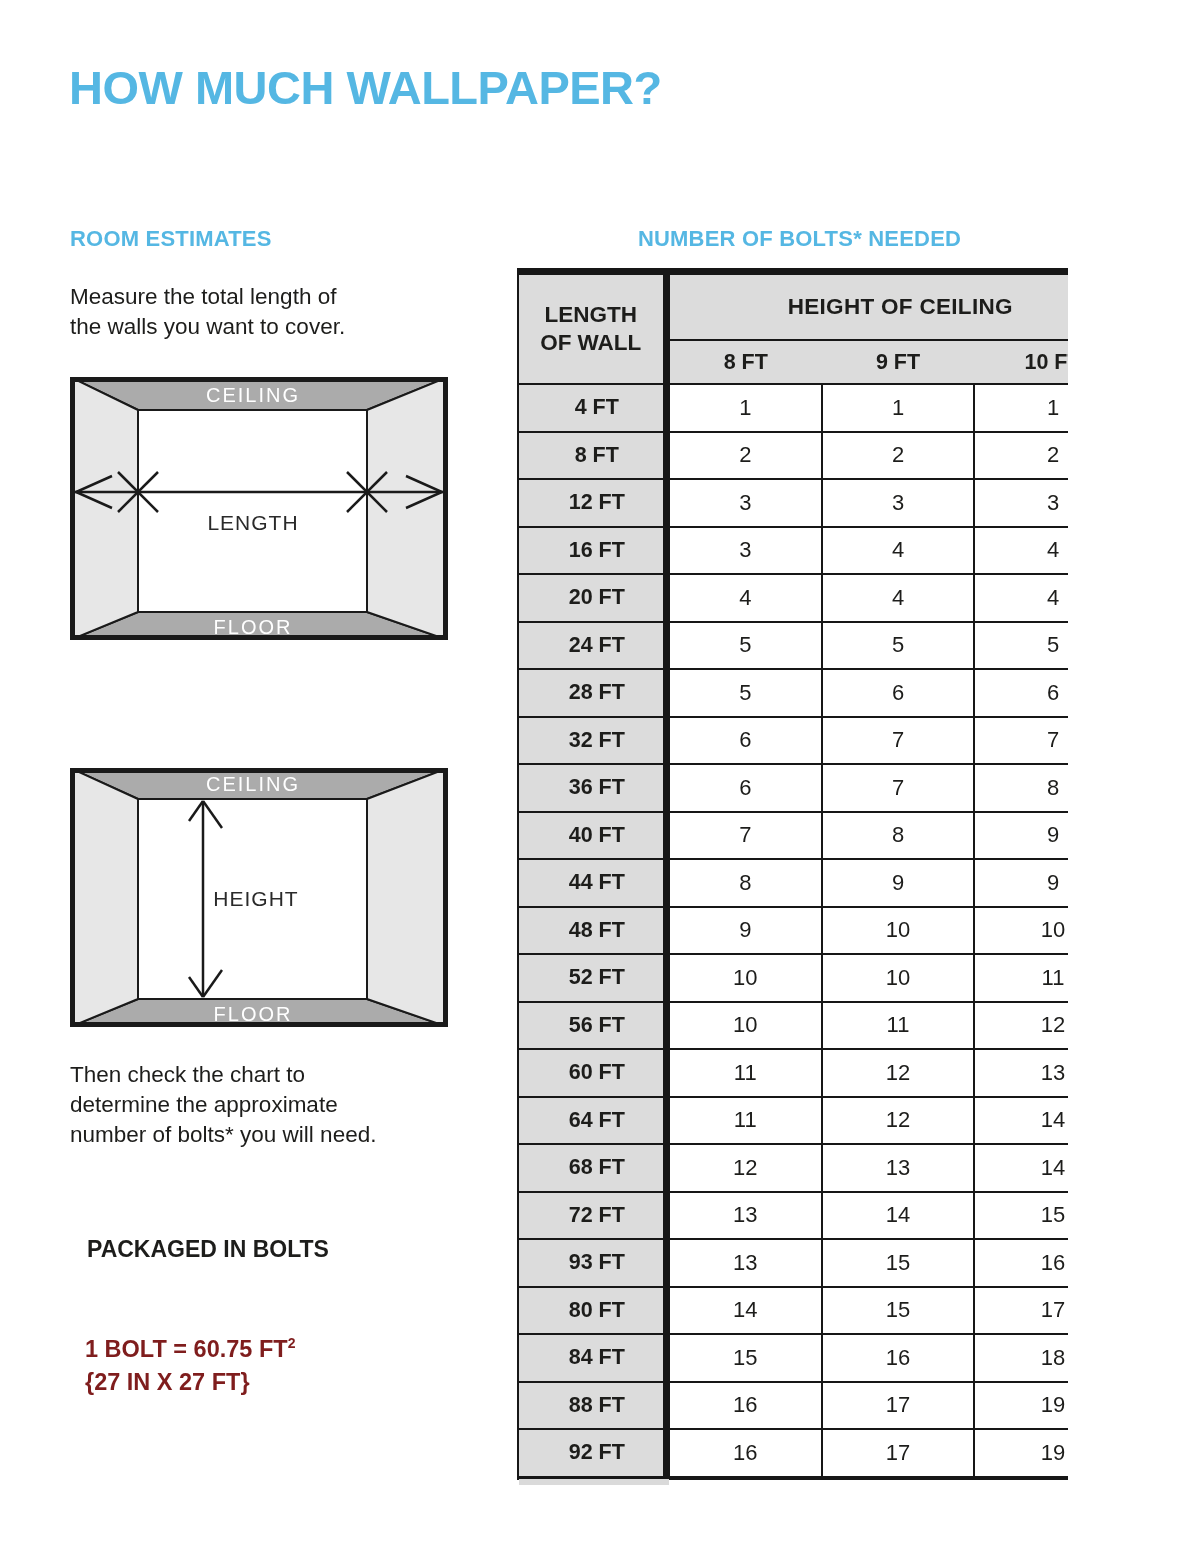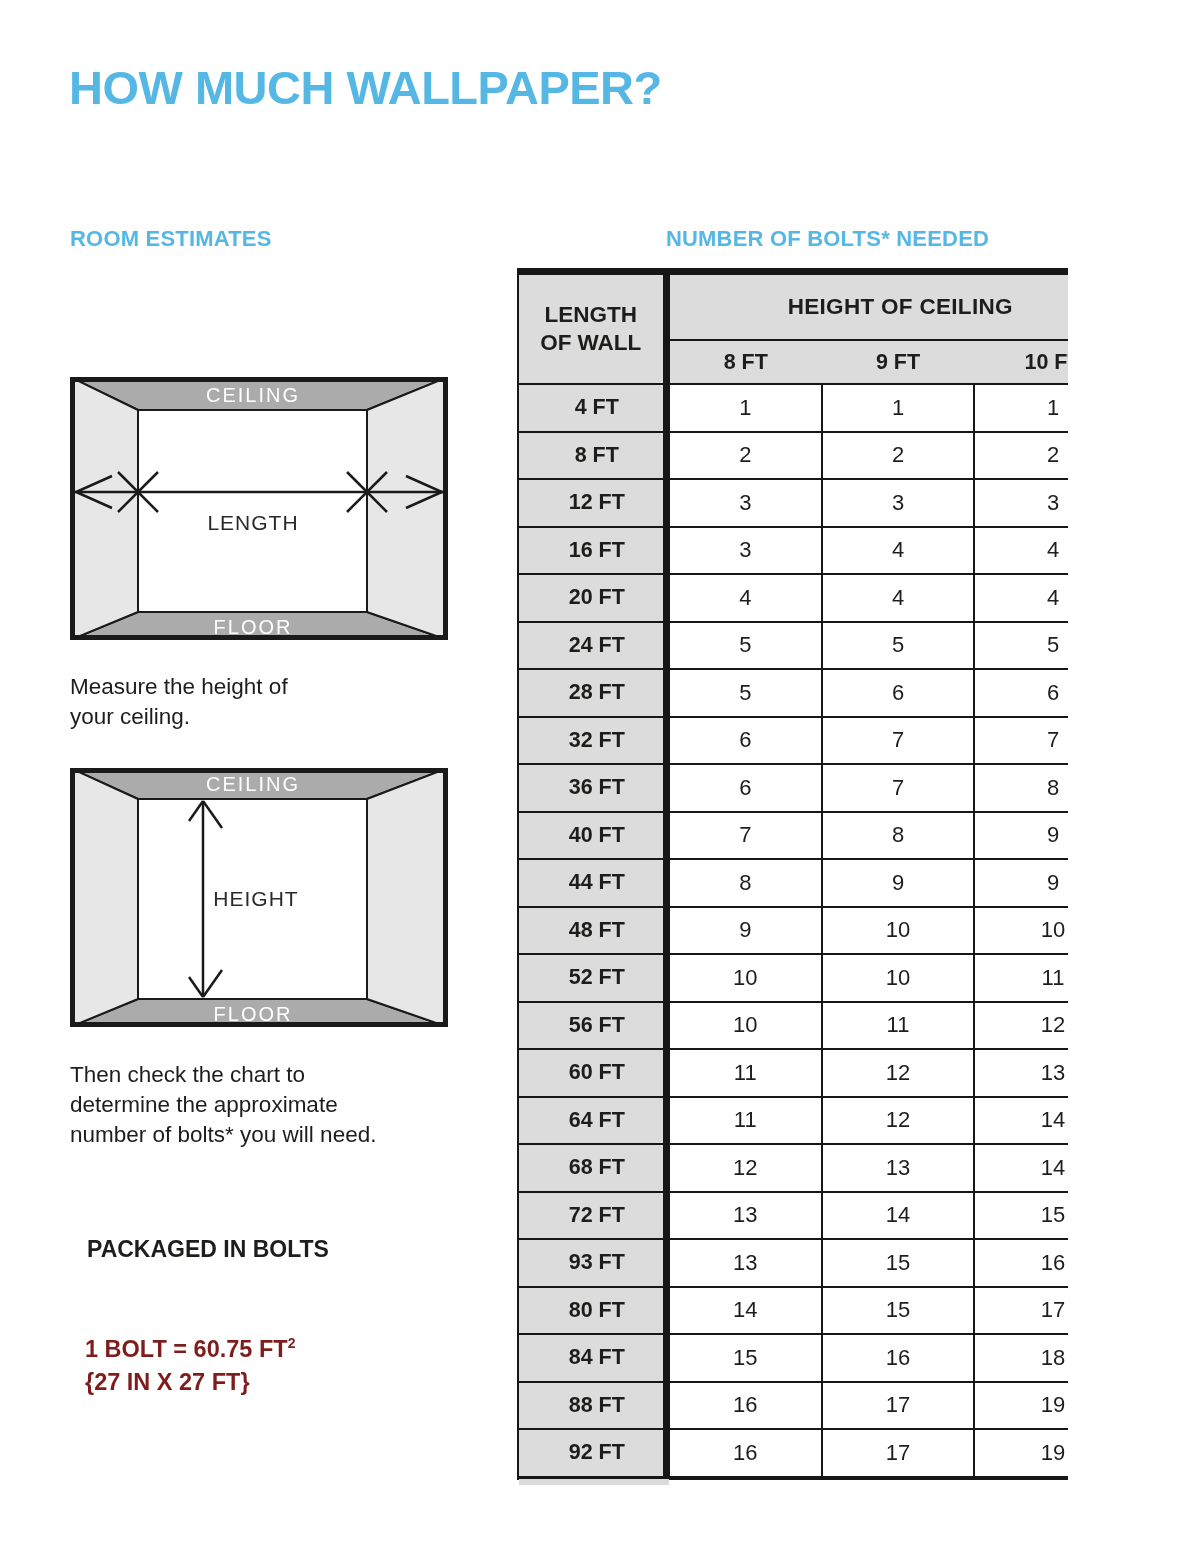--- a/index.html
+++ b/index.html
@@ -9,21 +9,21 @@
   }
   .page-title {
     position:absolute; left:69px; top:60px; margin:0;
     font-size:47px; font-weight:bold; letter-spacing:-0.5px; color:#55B7E3;
   }
   .section-heading {
     position:absolute; margin:0; font-size:22px; font-weight:bold;
     letter-spacing:0.2px; color:#55B7E3;
   }
   .room-estimates-heading { left:70px; top:226px; }
-  .bolts-heading { left:521px; top:226px; width:613px; text-align:center; }
+  .bolts-heading { left:493px; top:226px; width:613px; text-align:center; }
   .instruction {
     position:absolute; left:70px; margin:0; font-size:22.5px; line-height:30px;
     white-space:pre-line; color:#1d1d1b;
   }
   .step1 { top:282px; }
   .step2 { top:672px; }
   .step3 { top:1060px; }
   .diagram { position:absolute; left:70px; }
   .diagram-length { top:377px; }
   .diagram-height { top:768px; }
@@ -67,20 +67,22 @@
 <body>
 
 <div class="page">
 
   <h1 class="page-title">HOW MUCH WALLPAPER?</h1>
 
   <h2 class="section-heading room-estimates-heading">ROOM ESTIMATES</h2>
 
   <h2 class="section-heading bolts-heading">NUMBER OF BOLTS* NEEDED</h2>
 
+  <p class="instruction step1">Measure the total length of
+the walls you want to cover.</p>
 
   <svg class="diagram diagram-length" width="378" height="263" viewBox="0 0 378 263">
     <polygon points="0,0 378,0 297,33 68,33" fill="#ababab" stroke="#1a1a1a" stroke-width="2"></polygon>
     <polygon points="0,263 378,263 297,235 68,235" fill="#ababab" stroke="#1a1a1a" stroke-width="2"></polygon>
     <polygon points="0,0 68,33 68,235 0,263" fill="#e7e7e7" stroke="#1a1a1a" stroke-width="2"></polygon>
     <polygon points="378,0 297,33 297,235 378,263" fill="#e7e7e7" stroke="#1a1a1a" stroke-width="2"></polygon>
     <rect x="68" y="33" width="229" height="202" fill="#ffffff" stroke="#1a1a1a" stroke-width="2"></rect>
     <rect x="2.5" y="2.5" width="373" height="258" fill="none" stroke="#1a1a1a" stroke-width="5"></rect>
     <g stroke="#1a1a1a" stroke-width="2.5" fill="none">
       <line x1="5" y1="115" x2="373" y2="115"></line>
@@ -89,22 +91,20 @@
       <line x1="48" y1="95" x2="88" y2="135"></line>
       <line x1="48" y1="135" x2="88" y2="95"></line>
       <line x1="277" y1="95" x2="317" y2="135"></line>
       <line x1="277" y1="135" x2="317" y2="95"></line>
     </g>
     <text class="surface-label" x="183" y="25" text-anchor="middle">CEILING</text>
     <text class="surface-label" x="183" y="257" text-anchor="middle">FLOOR</text>
     <text class="dim-label" x="183" y="153" text-anchor="middle">LENGTH</text>
   </svg>
 
-  <p class="instruction step2">Measure the height of
-your ceiling.</p>
 
   <svg class="diagram diagram-height" width="378" height="259" viewBox="0 0 378 259">
     <polygon points="0,0 378,0 297,31 68,31" fill="#ababab" stroke="#1a1a1a" stroke-width="2"></polygon>
     <polygon points="0,259 378,259 297,231 68,231" fill="#ababab" stroke="#1a1a1a" stroke-width="2"></polygon>
     <polygon points="0,0 68,31 68,231 0,259" fill="#e7e7e7" stroke="#1a1a1a" stroke-width="2"></polygon>
     <polygon points="378,0 297,31 297,231 378,259" fill="#e7e7e7" stroke="#1a1a1a" stroke-width="2"></polygon>
     <rect x="68" y="31" width="229" height="200" fill="#ffffff" stroke="#1a1a1a" stroke-width="2"></rect>
     <rect x="2.5" y="2.5" width="373" height="254" fill="none" stroke="#1a1a1a" stroke-width="5"></rect>
     <g stroke="#1a1a1a" stroke-width="2.5" fill="none">
       <line x1="133" y1="33" x2="133" y2="229"></line>

